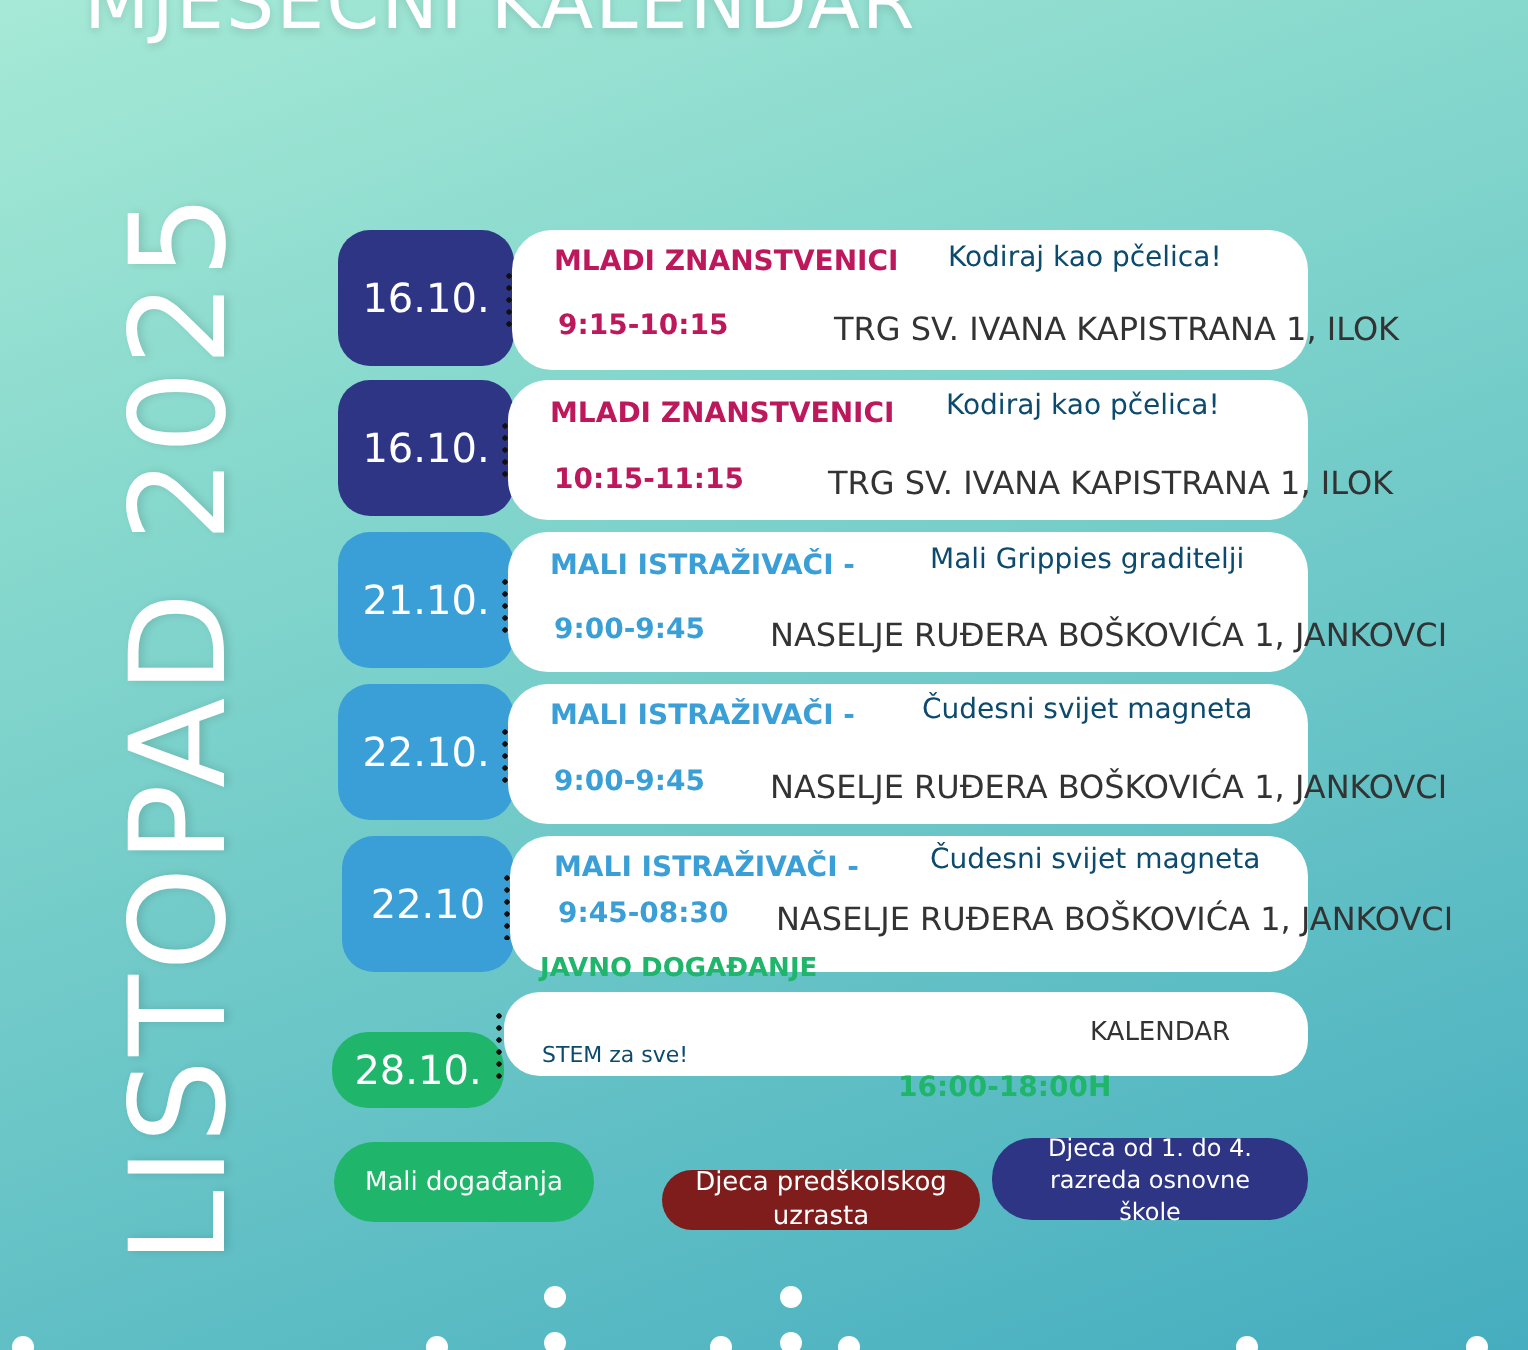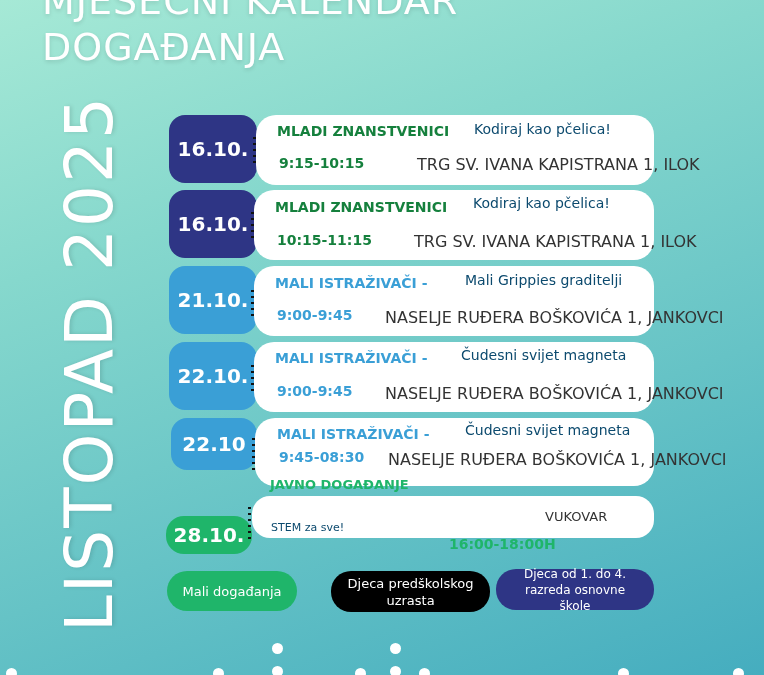--- a/index.html
+++ b/index.html
@@ -18,51 +18,50 @@
     .month {
       position: absolute; left: 60px; top: 632px;
       transform-origin: left top; transform: rotate(-90deg);
       color: #ffffff; font-size: 66px; letter-spacing: 2px; white-space: nowrap;
       font-family: "DejaVu Sans", sans-serif; font-weight: normal;
       text-shadow: 0 2px 4px rgba(0,0,0,0.12);
       line-height: 60px;
     }
     .date {
       position: absolute; border-radius: 16px; color: #fff;
-      font-weight: bold; font-size: 20px; display: flex; align-items: center; justify-content: center;
+      font-weight: normal; font-size: 20px; display: flex; align-items: center; justify-content: center;
       font-family: "DejaVu Sans", sans-serif;
     }
     .card {
       position: absolute; background: #fff; border-radius: 20px;
     }
     .dots {
       position: absolute; width: 3px;
       background-image: radial-gradient(circle, #111 1.2px, transparent 1.5px);
       background-size: 3px 6px;
     }
     .cat { position: absolute; font-weight: bold; font-size: 14px; white-space: nowrap; }
     .topic { position: absolute; font-size: 14px; color: #0c4a6e; white-space: nowrap; }
     .time { position: absolute; font-weight: bold; font-size: 14px; white-space: nowrap; }
     .place { position: absolute; font-size: 16px; color: #333; white-space: nowrap; }
-    .navy { color: #15803d; }
+    .navy { color: #be185d; }
     .blue { color: #3a9fd6; }
     .green { color: #1fb56a; }
     .legend {
       position: absolute; border-radius: 20px; color: #fff; font-size: 13px;
       display: flex; align-items: center; justify-content: center; text-align: center;
       line-height: 17px;
     }
     .dot { position: absolute; width: 11px; height: 11px; border-radius: 50%; background: #fff; }
   </style>
 </head>
 <body>
 
 <div class="title">
   <div>MJESEČNI KALENDAR</div>
-  <div>DOGAĐANJA</div>
 </div>
 
 <div class="month">LISTOPAD 2025</div>
 
 <div>
   <div class="date" style="left:169px;top:115px;width:88px;height:68px;background:#2e3585;">
     <span>16.10.</span>
   </div>
   <div class="card" style="left:256px;top:115px;width:398px;height:70px;"></div>
   <div class="dots" style="left:253px;top:135px;height:30px;"></div>
@@ -102,47 +101,47 @@
   </div>
   <div class="card" style="left:254px;top:342px;width:400px;height:70px;"></div>
   <div class="dots" style="left:251px;top:363px;height:30px;"></div>
   <div class="cat blue" style="left:275px;top:350px;">MALI ISTRAŽIVAČI -</div>
   <div class="topic" style="left:461px;top:347px;">Čudesni svijet magneta</div>
   <div class="time blue" style="left:277px;top:383px;">9:00-9:45</div>
   <div class="place" style="left:385px;top:384px;">NASELJE RUĐERA BOŠKOVIĆA 1, JANKOVCI</div>
 </div>
 
 <div>
-  <div class="date" style="left:171px;top:418px;width:86px;height:52px;background:#3a9fd6;">
+  <div class="date" style="left:171px;top:418px;width:86px;height:68px;background:#3a9fd6;">
     <span>22.10</span>
   </div>
   <div class="card" style="left:255px;top:418px;width:399px;height:68px;"></div>
   <div class="dots" style="left:252px;top:436px;height:34px;"></div>
   <div class="cat blue" style="left:277px;top:426px;">MALI ISTRAŽIVAČI -</div>
   <div class="topic" style="left:465px;top:422px;">Čudesni svijet magneta</div>
   <div class="time blue" style="left:279px;top:449px;">9:45-08:30</div>
   <div class="place" style="left:388px;top:450px;">NASELJE RUĐERA BOŠKOVIĆA 1, JANKOVCI</div>
 </div>
 
 <div>
   <div class="date" style="left:166px;top:516px;width:86px;height:38px;background:#1fb56a;border-radius:18px;">
     <span>28.10.</span>
   </div>
   <div class="card" style="left:252px;top:496px;width:402px;height:42px;border-radius:18px;"></div>
   <div class="dots" style="left:248px;top:505px;height:36px;"></div>
   <div class="cat green" style="left:270px;top:477px;font-size:13px;text-align:right;">JAVNO DOGAĐANJE</div>
   <div class="topic" style="left:271px;top:521px;font-size:11px;">STEM za sve!</div>
   <div class="time green" style="left:449px;top:536px;">16:00-18:00H</div>
-  <div class="place" style="left:545px;top:509px;font-size:13px;">VUKOVAR</div>
+  <div class="place" style="left:545px;top:509px;font-size:13px;">KALENDAR</div>
 </div>
 
 <div class="legend" style="left:167px;top:571px;width:130px;height:40px;background:#1fb56a;">
   <span>Mali događanja</span>
 </div>
-<div class="legend" style="left:331px;top:571px;width:159px;height:41px;background:#000000;padding:0 14px;box-sizing:border-box;">
+<div class="legend" style="left:331px;top:585px;width:159px;height:30px;background:#7f1d1d;padding:0 14px;box-sizing:border-box;">
   <span>Djeca predškolskog uzrasta</span>
 </div>
 <div class="legend" style="left:496px;top:569px;width:158px;height:41px;background:#2e3585;padding:0 12px;box-sizing:border-box;font-size:12px;line-height:16px;">
   <span>Djeca od 1. do 4. razreda osnovne škole</span>
 </div>
 
 <div>
   <div class="dot" style="left:272px;top:643px;"></div>
   <div class="dot" style="left:390px;top:643px;"></div>
   <div class="dot" style="left:6px;top:668px;"></div>

